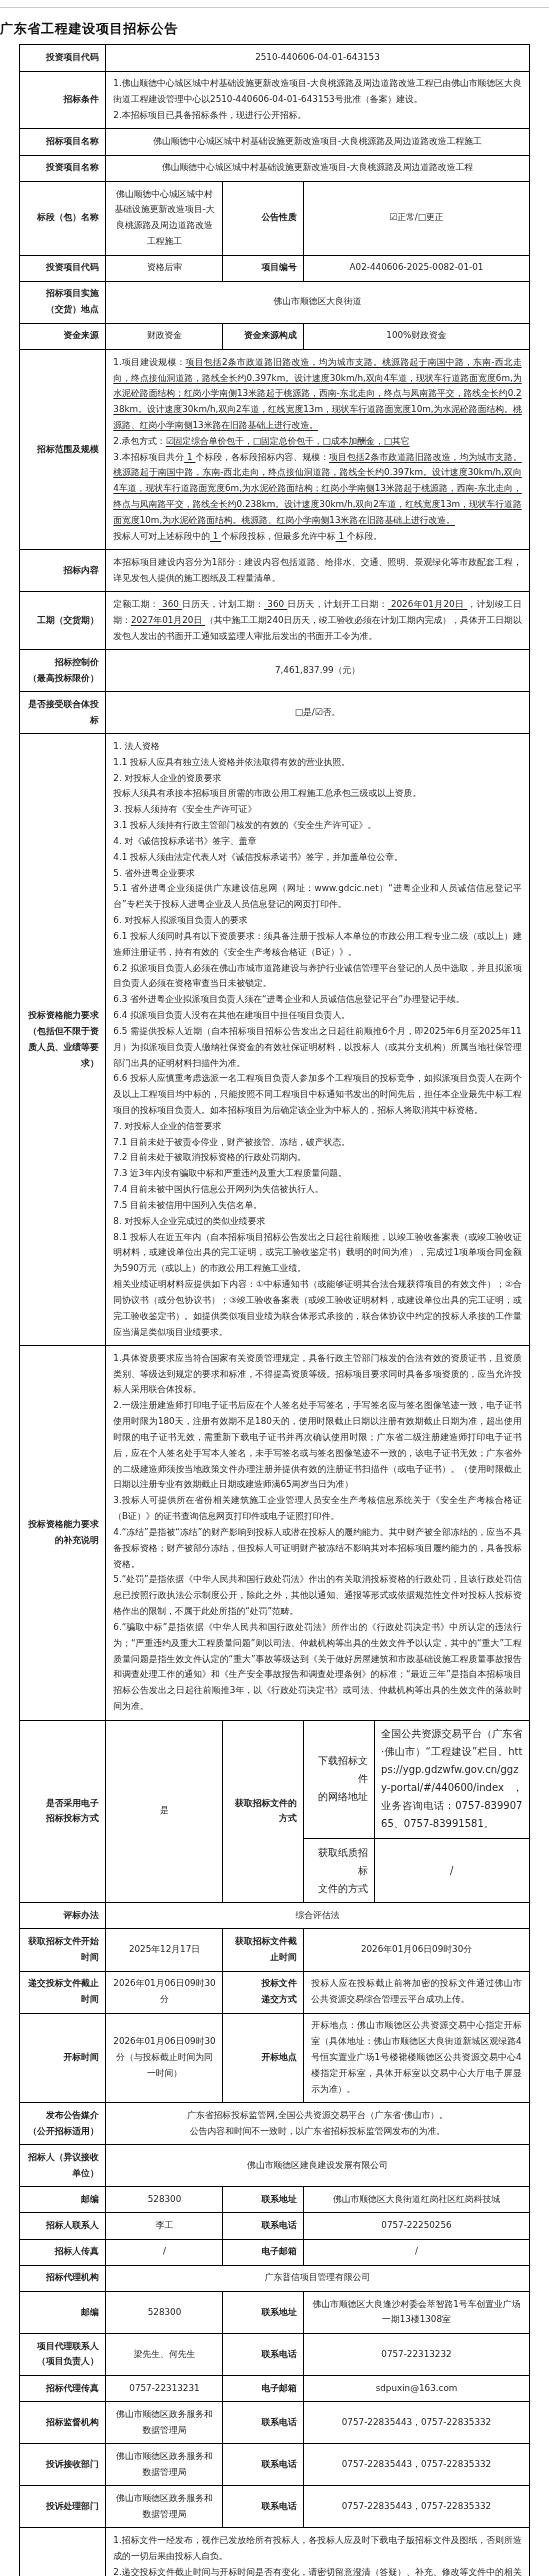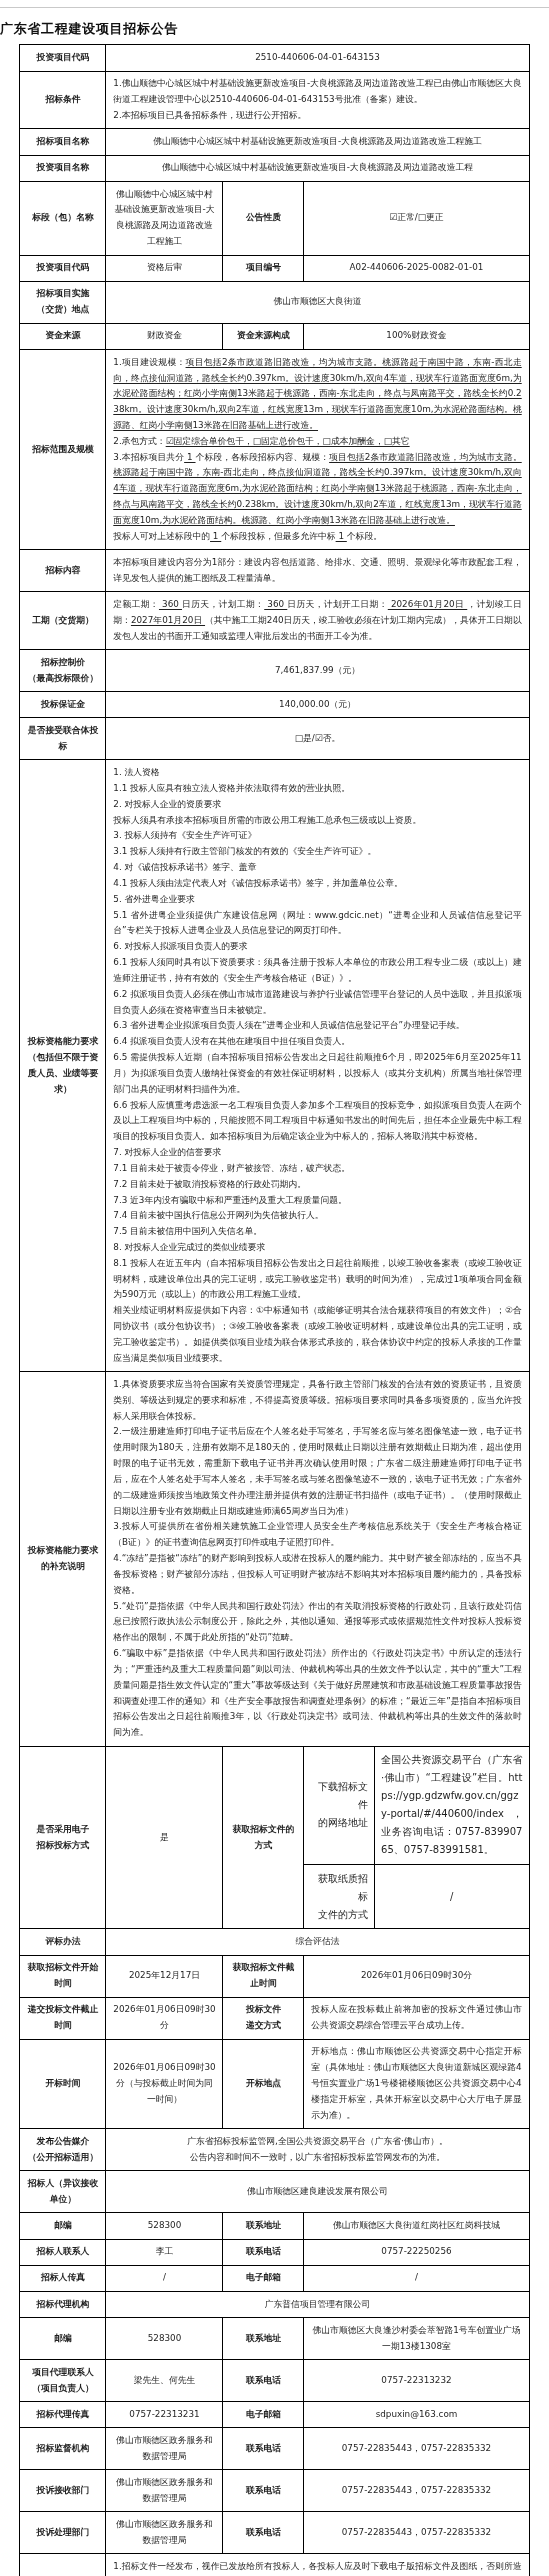--- a/index.html
+++ b/index.html
@@ -37,21 +37,21 @@
   }
   table.doc > tbody > tr > td{
     border:1px solid var(--border);
     font-size:8.8px;
     line-height:1.8;
     padding:4.7px 6.8px;
     vertical-align:middle;
     word-break:break-all;
     overflow-wrap:break-word;
   }
-  td.lbl{font-weight:bold;}
+  td.lbl{font-weight:bold;text-align:right;}
   .ta-c{text-align:center;}
   .ta-l{text-align:center;}
   .ta-j{text-align:justify;text-justify:inter-ideograph;}
   .para{margin:0;}
   .u{text-decoration:underline;text-underline-offset:2px;}
   
   td.subwrap{padding:0 !important;vertical-align:middle;}
   table.subtbl{
     width:100%;
     border-collapse:collapse;
@@ -196,28 +196,20 @@
             <div class="para"><span>定额工期：</span><span class="u">&nbsp;360&nbsp;</span><span>日历天，计划工期：</span><span class="u">&nbsp;360&nbsp;</span><span>日历天，计划开工日期：</span><span class="u">&nbsp;2026年01月20日&nbsp;</span><span>，计划竣工日期：</span><span class="u">2027年01月20日&nbsp;</span><span>（其中施工工期240日历天，竣工验收必须在计划工期内完成），具体开工日期以发包人发出的书面开工通知或监理人审批后发出的书面开工令为准。</span></div>
           </td>
         </tr>
         <tr>
           <td colspan="1" class="lbl ta-c">
             <div>招标控制价</div>
             <div>（最高投标限价）</div>
           </td>
           <td colspan="3" class="val ta-c">
             <div>7,461,837.99（元）</div>
-          </td>
-        </tr>
-        <tr>
-          <td colspan="1" class="lbl ta-c">
-            <div>投标保证金</div>
-          </td>
-          <td colspan="3" class="val ta-c">
-            <div>140,000.00（元）</div>
           </td>
         </tr>
         <tr>
           <td colspan="1" class="lbl ta-c">
             <div>是否接受联合体投标</div>
           </td>
           <td colspan="3" class="val ta-l">
             <div>□是/☑否。</div>
           </td>
         </tr>

